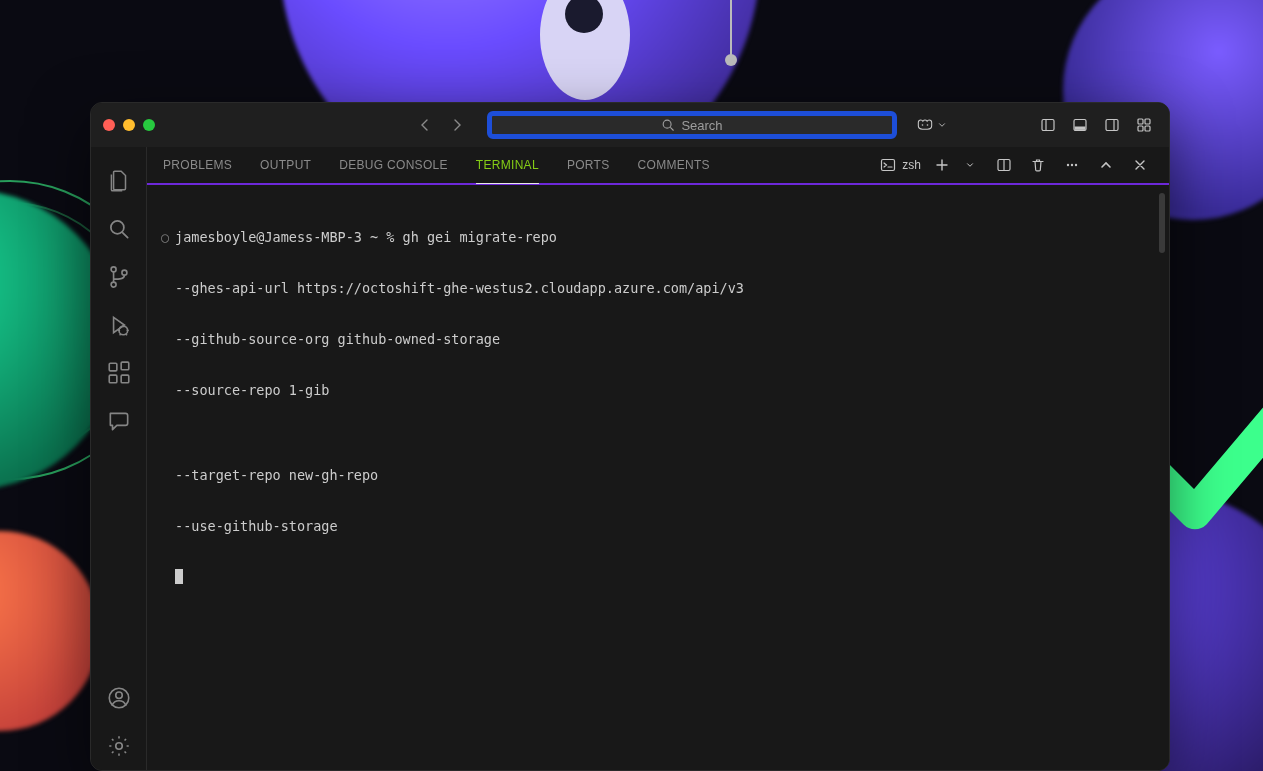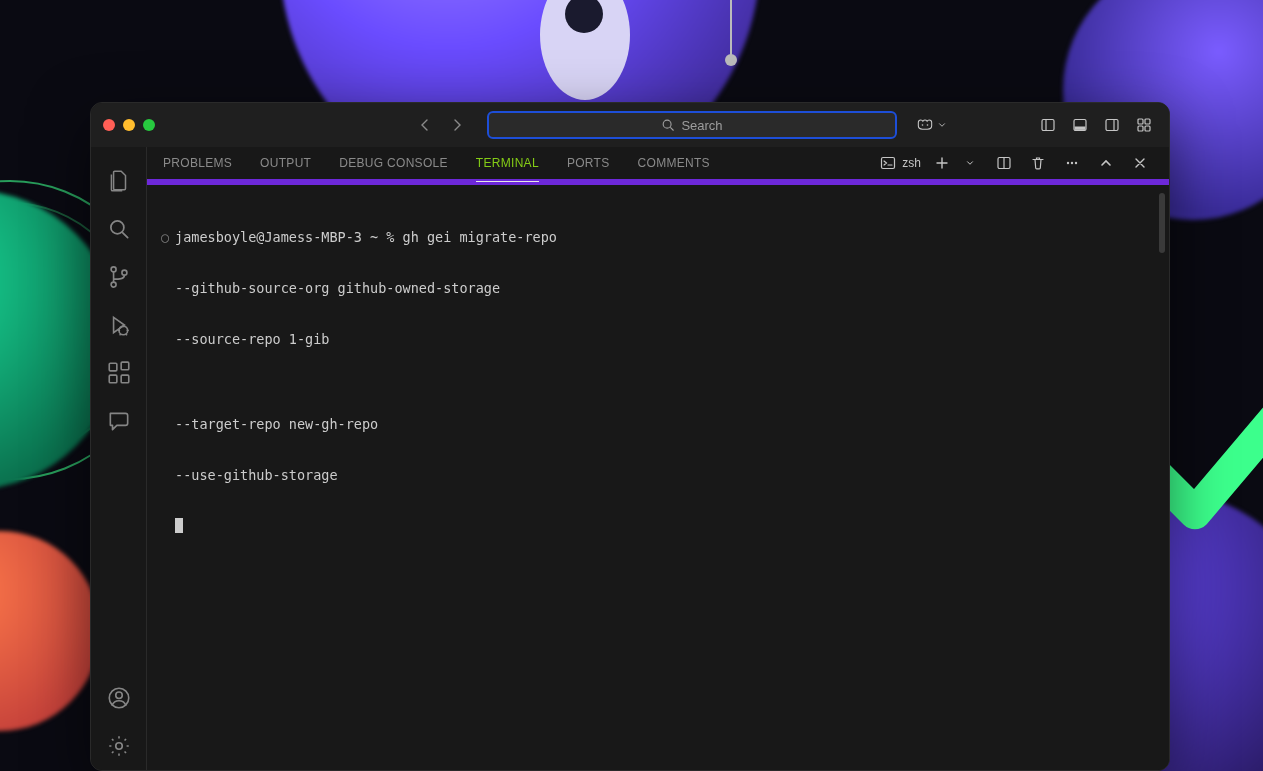--- a/index.html
+++ b/index.html
@@ -48,21 +48,21 @@
   .tl { width: 12px; height: 12px; border-radius: 50%; }
   .tl.close { background: #ff5f56; }
   .tl.min { background: #ffbd2e; }
   .tl.max { background: #27c93f; }
   .titlebar .spacer { flex: 0 0 230px; }
   .navbtn { width: 24px; height: 24px; display:flex; align-items:center; justify-content:center; color:#8a8a8a; border-radius:4px; cursor:pointer; }
   .searchbox {
     flex: 0 0 410px;
     height: 28px;
     background: #2a2a2a;
-    border: 2px solid #1d4ed8;
+    border: 5px solid #1d4ed8;
     border-radius: 6px;
     display: flex; align-items: center; justify-content: center;
     gap: 6px;
     color: #9d9d9d;
     font-size: 13px;
     cursor: pointer;
     margin-left: 10px;
   }
   .title-right { margin-left: auto; display: flex; gap: 6px; align-items:center; }
   .iconbtn { width: 26px; height: 26px; display:flex; align-items:center; justify-content:center; color:#c5c5c5; border-radius:4px; cursor:pointer; }
@@ -84,21 +84,21 @@
 
   
   .main { flex: 1; display: flex; flex-direction: column; min-width: 0; background: #181818; }
 
   
   .panel-tabs {
     height: 38px;
     display: flex; align-items: center;
     padding: 0 16px;
     gap: 28px;
-    border-bottom: 6px solid #6d28d9;
+    border-bottom: 2px solid #6d28d9;
     font-size: 12px;
     color: #8a8a8a;
   }
   .panel-tabs .tab { cursor: pointer; height: 38px; display:flex; align-items:center; letter-spacing: .3px; }
   .panel-tabs .tab.active { color: #84cc16; box-shadow: inset 0 -1px 0 #e7e7e7; }
   .panel-tabs .right { margin-left: auto; display:flex; align-items:center; gap: 8px; color:#c5c5c5; }
   .shell-badge { display:flex; align-items:center; gap:6px; font-size:12px; color:#c5c5c5; cursor:pointer; }
   .plus-group { display:flex; align-items:center; gap:2px; }
 
   
@@ -319,20 +319,21 @@
             <svg width="16" height="16" viewBox="0 0 16 16">
                 <path d="M4 4l8 8M12 4l-8 8" stroke="currentColor" stroke-width="1.4" stroke-linecap="round"></path>
               </svg>
           </div>
         </div>
       </div>
 
       <div class="terminal-wrap">
         <div class="terminal">
           <div class="term-line"><span class="gutter">○</span><span class="term-text">jamesboyle@Jamess-MBP-3 ~ % gh gei migrate-repo</span></div>
+          <div class="term-line"><span class="gutter"></span><span class="term-text">--ghes-api-url https://octoshift-ghe-westus2.cloudapp.azure.com/api/v3</span></div>
           <div class="term-line"><span class="gutter"></span><span class="term-text">--github-source-org github-owned-storage</span></div>
           <div class="term-line"><span class="gutter"></span><span class="term-text">--source-repo 1-gib</span></div>
           <div class="term-line"><span class="gutter"></span></div>
           <div class="term-line"><span class="gutter"></span><span class="term-text">--target-repo new-gh-repo</span></div>
           <div class="term-line"><span class="gutter"></span><span class="term-text">--use-github-storage</span></div>
           <div class="term-line"><span class="gutter"></span><span class="cursor"></span></div>
         </div>
         <div class="term-scroll"></div>
       </div>
     </div>

